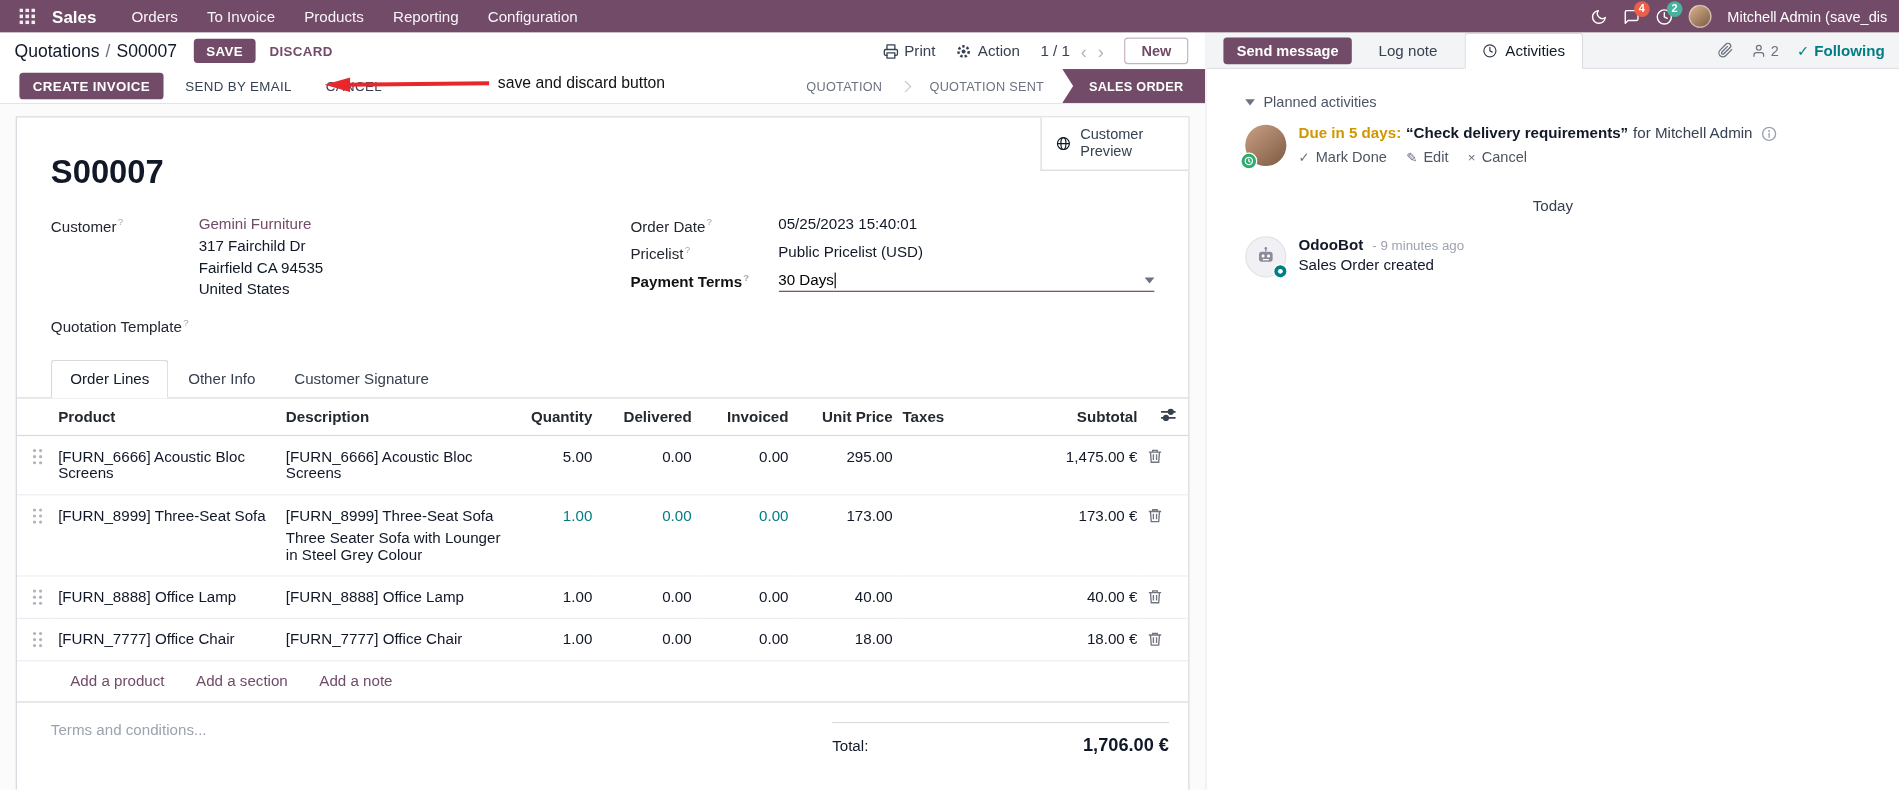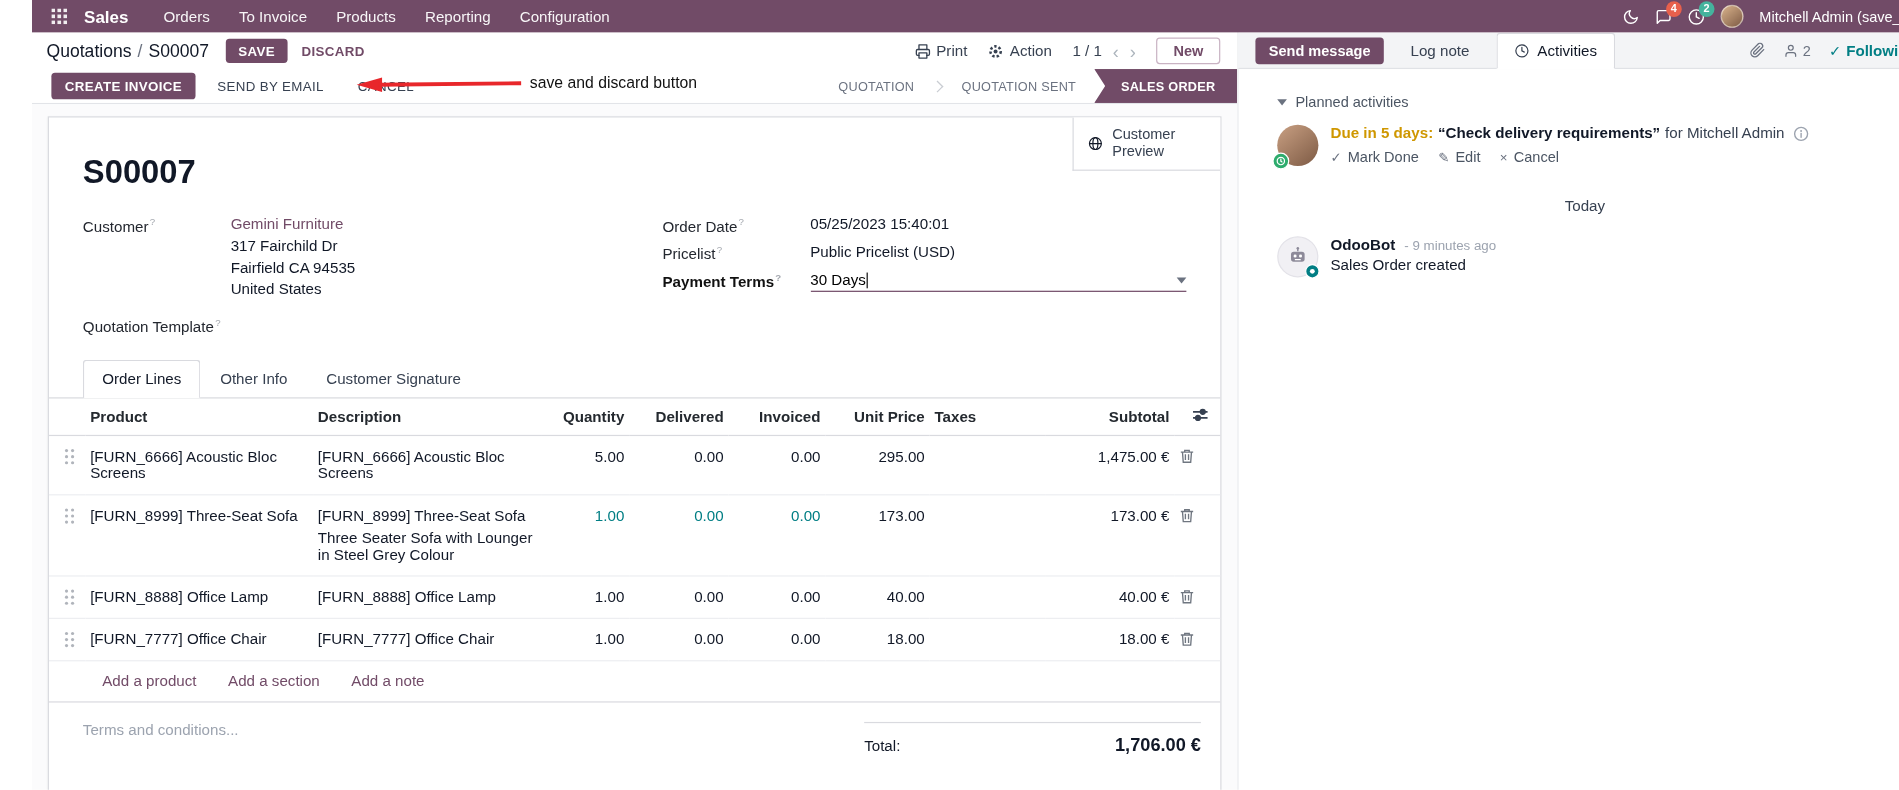--- a/index.html
+++ b/index.html
@@ -1,17 +1,17 @@
 <!DOCTYPE html>
 <html><head>
 <meta charset="utf-8">
 <style>
   html,body{margin:0;padding:0;background:#fff;}
   body{width:1899px;height:790px;overflow:hidden;font-family:"Liberation Sans","DejaVu Sans",sans-serif;}
-  #stage{width:1899px;height:790px;overflow:hidden;position:relative;padding-left:32px;}
+  #stage{width:1899px;height:790px;overflow:hidden;position:relative;}
   #viewport{width:1568px;height:652px;transform:scale(1.2113);transform-origin:0 0;position:relative;background:#fff;}
   *{box-sizing:border-box;}
   a{text-decoration:none;}
 
   
   .topbar{height:27px;background:#714B67;color:#fff;display:flex;align-items:center;padding:0 10px;gap:2px;}
   .tb-left{display:flex;align-items:center;gap:2px;}
   .apps-btn{display:flex;align-items:center;padding:0 6px;cursor:pointer;}
   .app-name{font-size:14px;font-weight:700;margin:0 16px 0 6px;cursor:pointer;}
   .menu-item{font-size:12.5px;padding:5px 11px;cursor:pointer;opacity:.95;}

